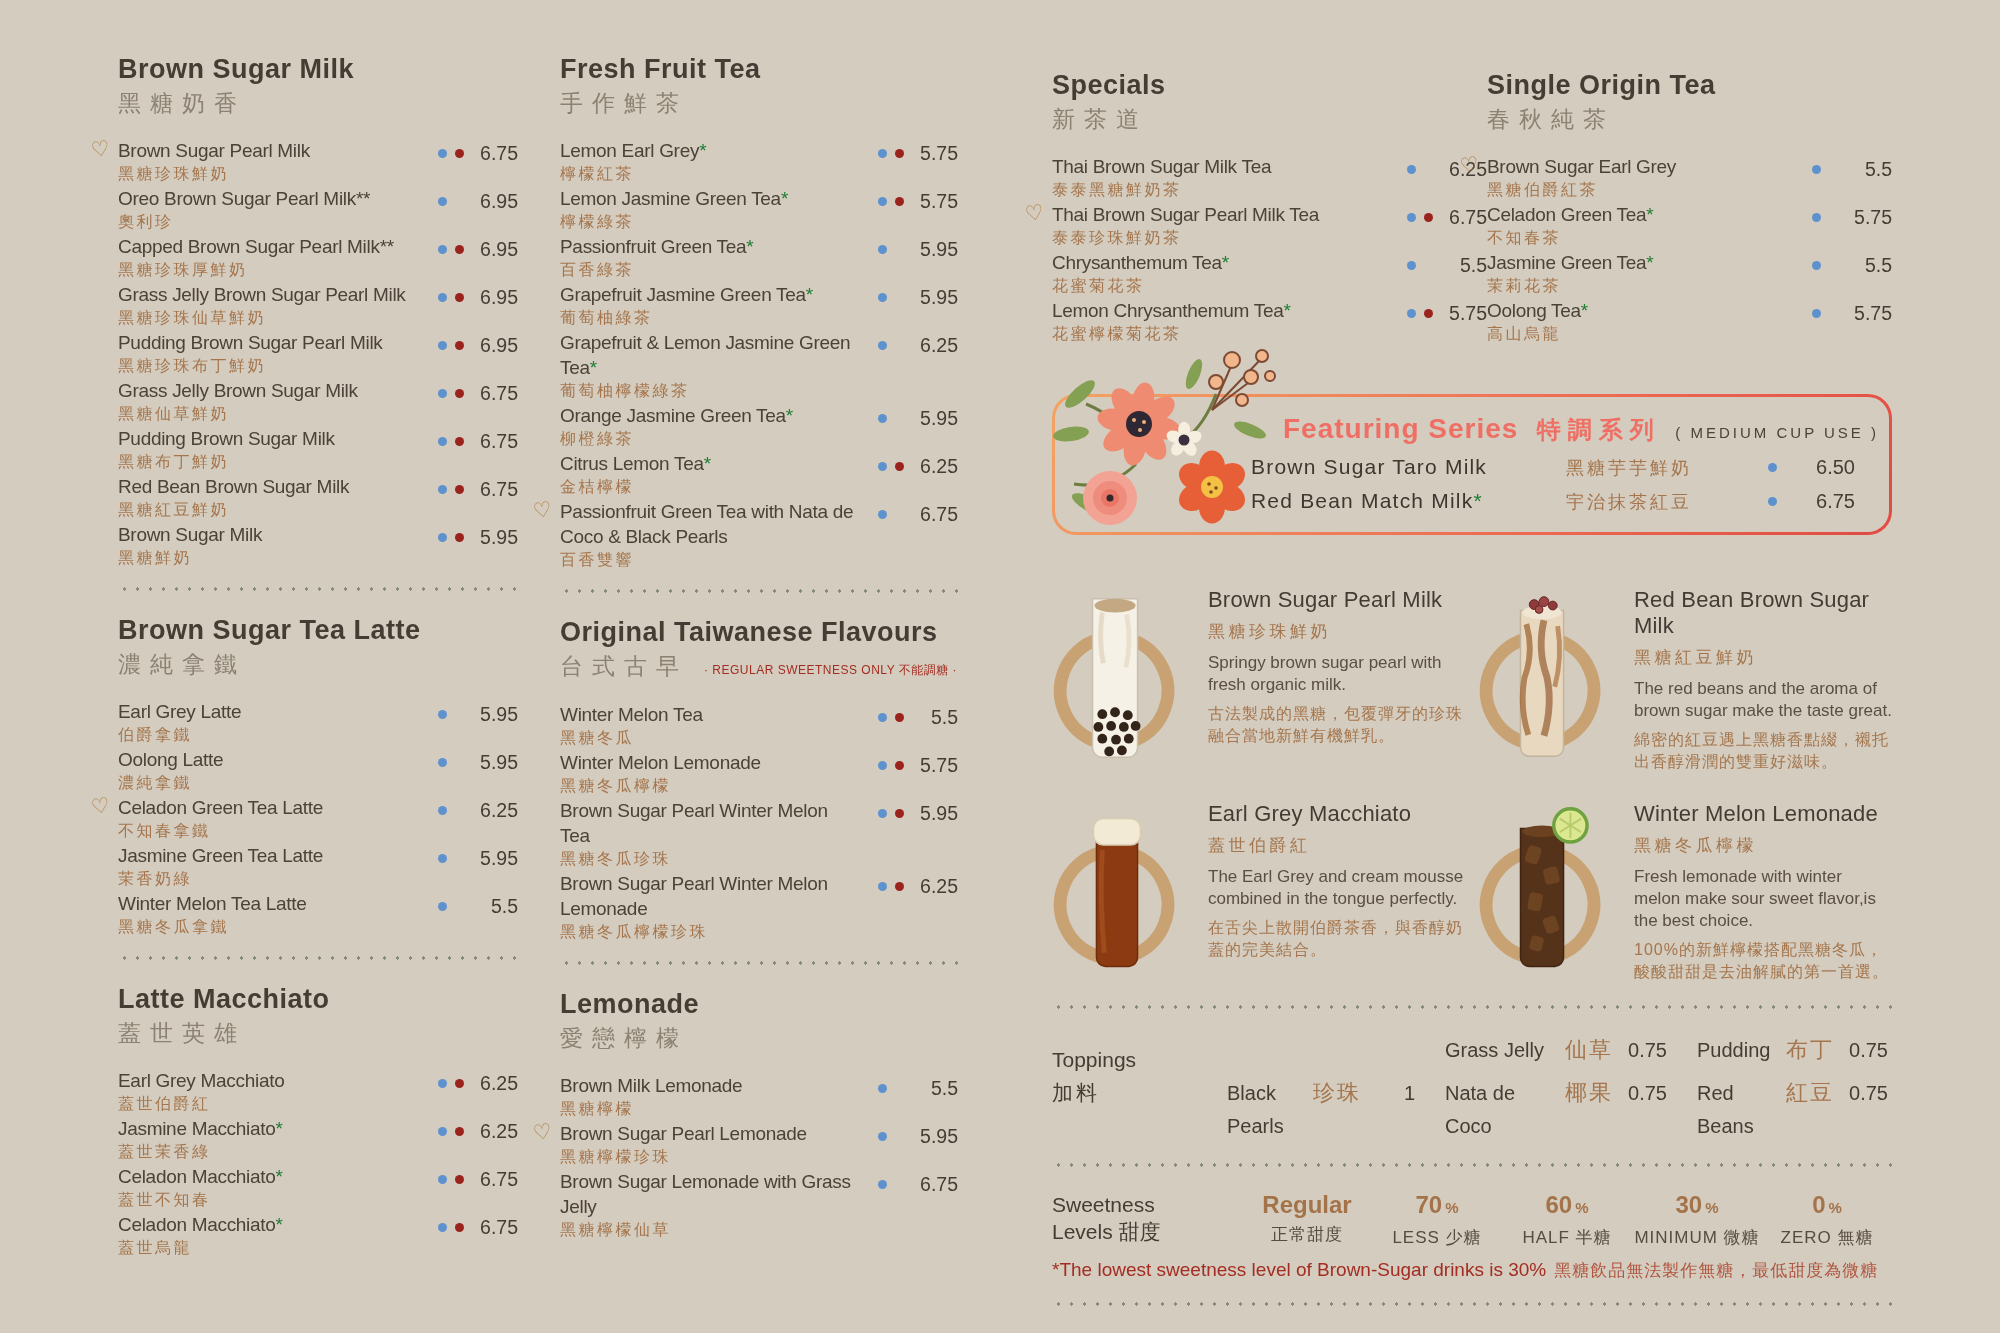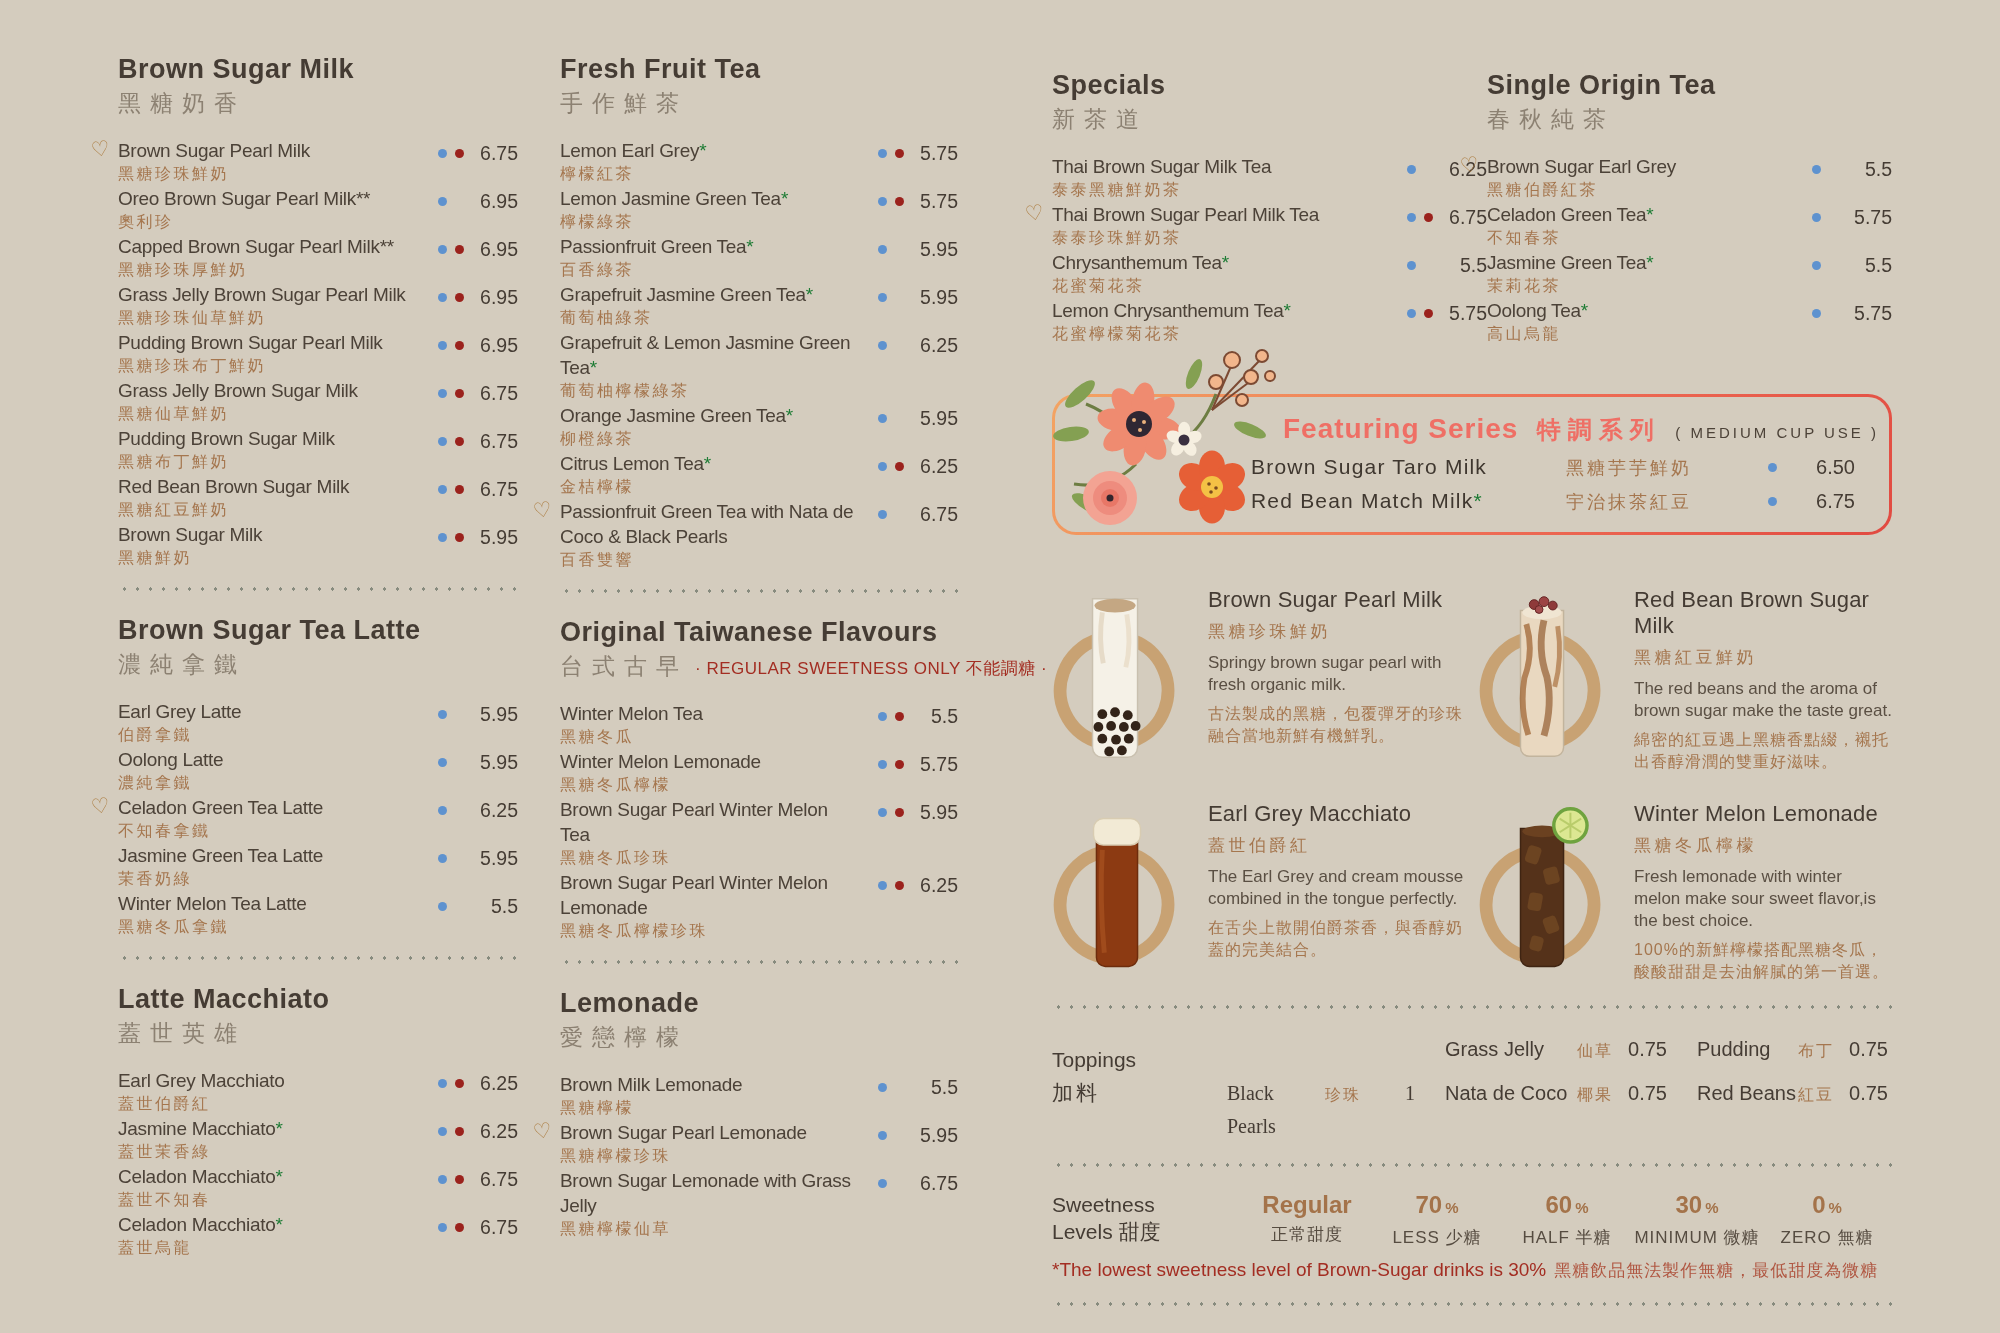--- a/index.html
+++ b/index.html
@@ -10,21 +10,21 @@
   #col1{left:118px;width:400px;}
   #col2{left:560px;width:398px;}
   #right{position:absolute;left:1052px;top:70px;width:840px;}
   #right-sections{display:flex;}
   .rsec{width:435px;}
   .rsec:last-child{width:405px;margin-left:auto;}
 
   .sec-title{font-size:27px;font-weight:bold;color:#453c34;letter-spacing:.5px;line-height:30px;}
   .sec-zh-row{margin-top:5px;line-height:28px;white-space:nowrap;}
   .sec-zh{font-size:23px;color:#8c8172;letter-spacing:9px;}
-  .sec-note{font-size:17px;color:var(--notered);letter-spacing:.5px;margin-left:7px;}
+  .sec-note{font-size:12px;color:var(--notered);letter-spacing:.5px;margin-left:16px;}
   .items{margin-top:18px;}
   .item{display:flex;align-items:flex-start;margin-bottom:3px;position:relative;}
   .item-text{flex:1;min-width:0;}
   .item-name{font-size:19px;letter-spacing:-.3px;color:#4c4238;line-height:25px;max-width:330px;}
   #col2 .item-name{max-width:300px;}
   .item-zh{font-size:16px;color:#a5764e;letter-spacing:2.5px;line-height:19px;margin-top:1px;}
   .item-right{display:flex;align-items:center;width:80px;margin-top:4px;flex:none;}
   .dots{width:32px;display:flex;gap:8px;flex:none;}
   .dot{width:9px;height:9px;border-radius:50%;flex:none;}
   .price{flex:1;text-align:right;font-size:19.5px;color:#453c34;}
@@ -60,25 +60,25 @@
   .card-zh{font-size:17px;color:#a5764e;letter-spacing:3.5px;margin-top:7px;}
   .card-desc-en{font-size:17px;color:#5a4f43;line-height:22px;margin-top:9px;}
   .card-desc-zh{font-size:16px;color:#a5764e;line-height:22px;letter-spacing:1px;margin-top:7px;}
 
   
   .top-row{display:flex;align-items:baseline;line-height:33px;}
   .top-label{width:175px;font-size:21px;color:#453c34;flex:none;}
   .top-label.zh{letter-spacing:3px;}
   .top-cells{flex:1;display:flex;}
   .top-cell{display:flex;align-items:baseline;padding-right:30px;box-sizing:border-box;}
-  .top-cell.c0{width:218px;font-family:Liberation Serif, serif;}
+  .top-cell.c0{width:218px;}
   .top-cell.c1{width:252px;}
   .top-cell.c2{flex:1;padding-right:4px;}
   .tc-name{flex:1;font-size:20px;color:#453c34;}
-  .tc-zh{font-size:16px;color:#a5764e;letter-spacing:2px;margin-right:12px;}
+  .tc-zh{font-size:22px;color:#a5764e;letter-spacing:2px;margin-right:12px;}
   .tc-price{font-size:20px;color:#453c34;min-width:42px;text-align:right;}
 
   
   .opt-block{display:flex;}
   .opt-label{width:190px;flex:none;font-size:21px;color:#453c34;line-height:27px;}
   .opts{flex:1;display:flex;}
   .opt{flex:1;text-align:center;}
   .opt-big{font-size:24px;font-weight:bold;color:#a4734a;line-height:27px;}
   .opt-big .pct{font-size:15px;font-weight:bold;margin-left:3px;}
   .opt-small{font-size:17px;color:#564c41;letter-spacing:1px;margin-top:5px;}

